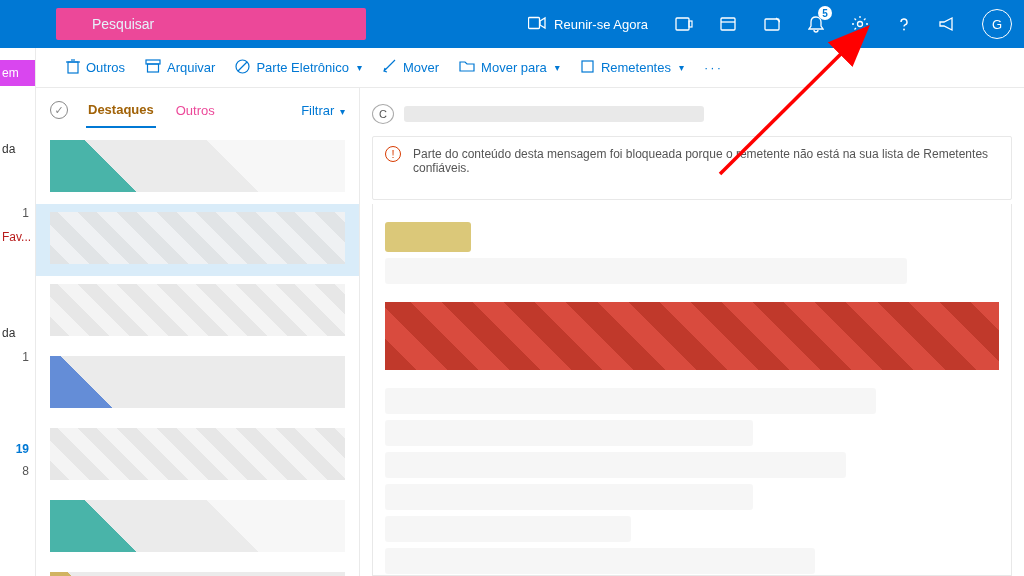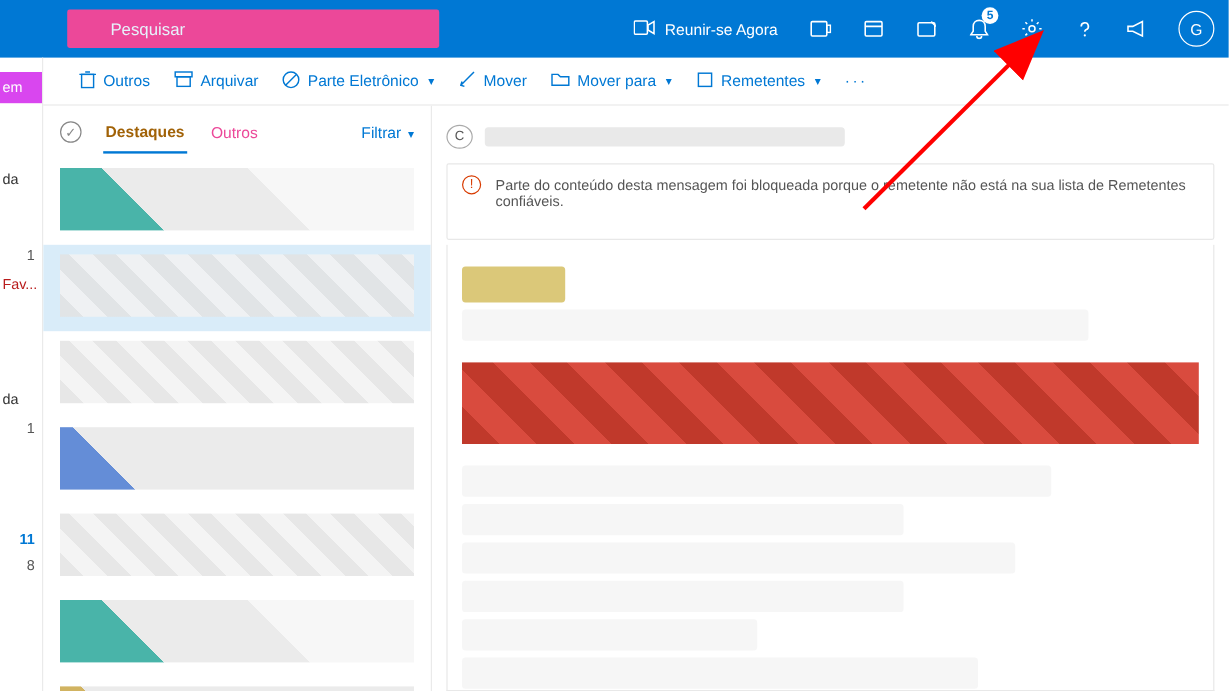--- a/index.html
+++ b/index.html
@@ -162,21 +162,21 @@
     <div class="partial pill">em</div>
     <div style="height:50px"></div>
     <div class="partial">da</div>
     <div style="height:40px"></div>
     <div class="count">1</div>
     <div class="partial" style="color:#b91c1c">Fav...</div>
     <div style="height:70px"></div>
     <div class="partial">da</div>
     <div class="count">1</div>
     <div style="height:70px"></div>
-    <div class="count bold">11</div>
+    <div class="count bold">19</div>
     <div class="count">8</div>
   </div>
 
   <div class="main">
     <div class="cmdbar">
       <div class="cmd">
         <span><svg width="14" height="16" viewBox="0 0 14 16" fill="none">
               <rect x="2" y="4" width="10" height="11" stroke="#0078d4" stroke-width="1.2"></rect>
               <line x1="0" y1="4" x2="14" y2="4" stroke="#0078d4" stroke-width="1.2"></line>
               <line x1="5" y1="2" x2="9" y2="2" stroke="#0078d4" stroke-width="1.2"></line>

